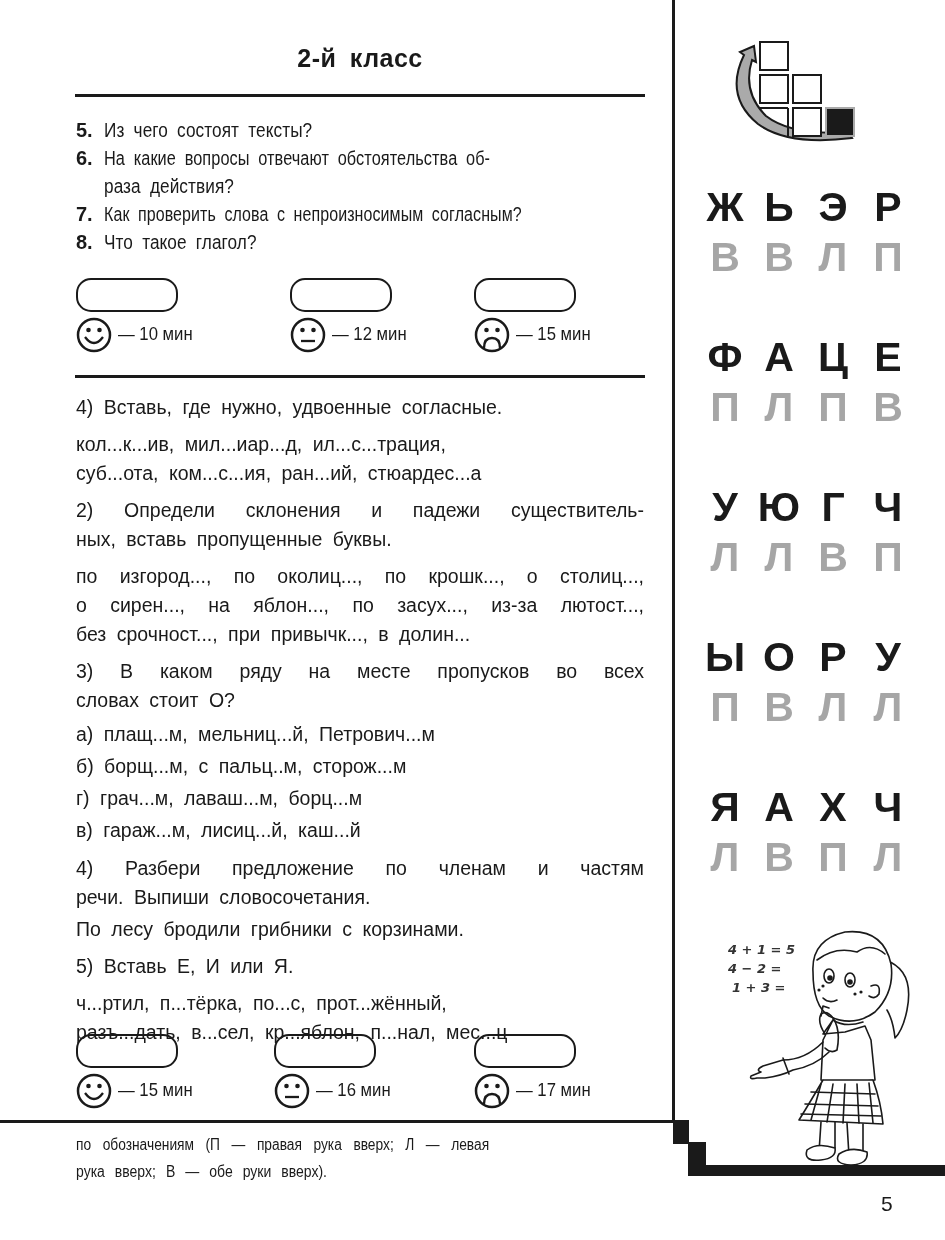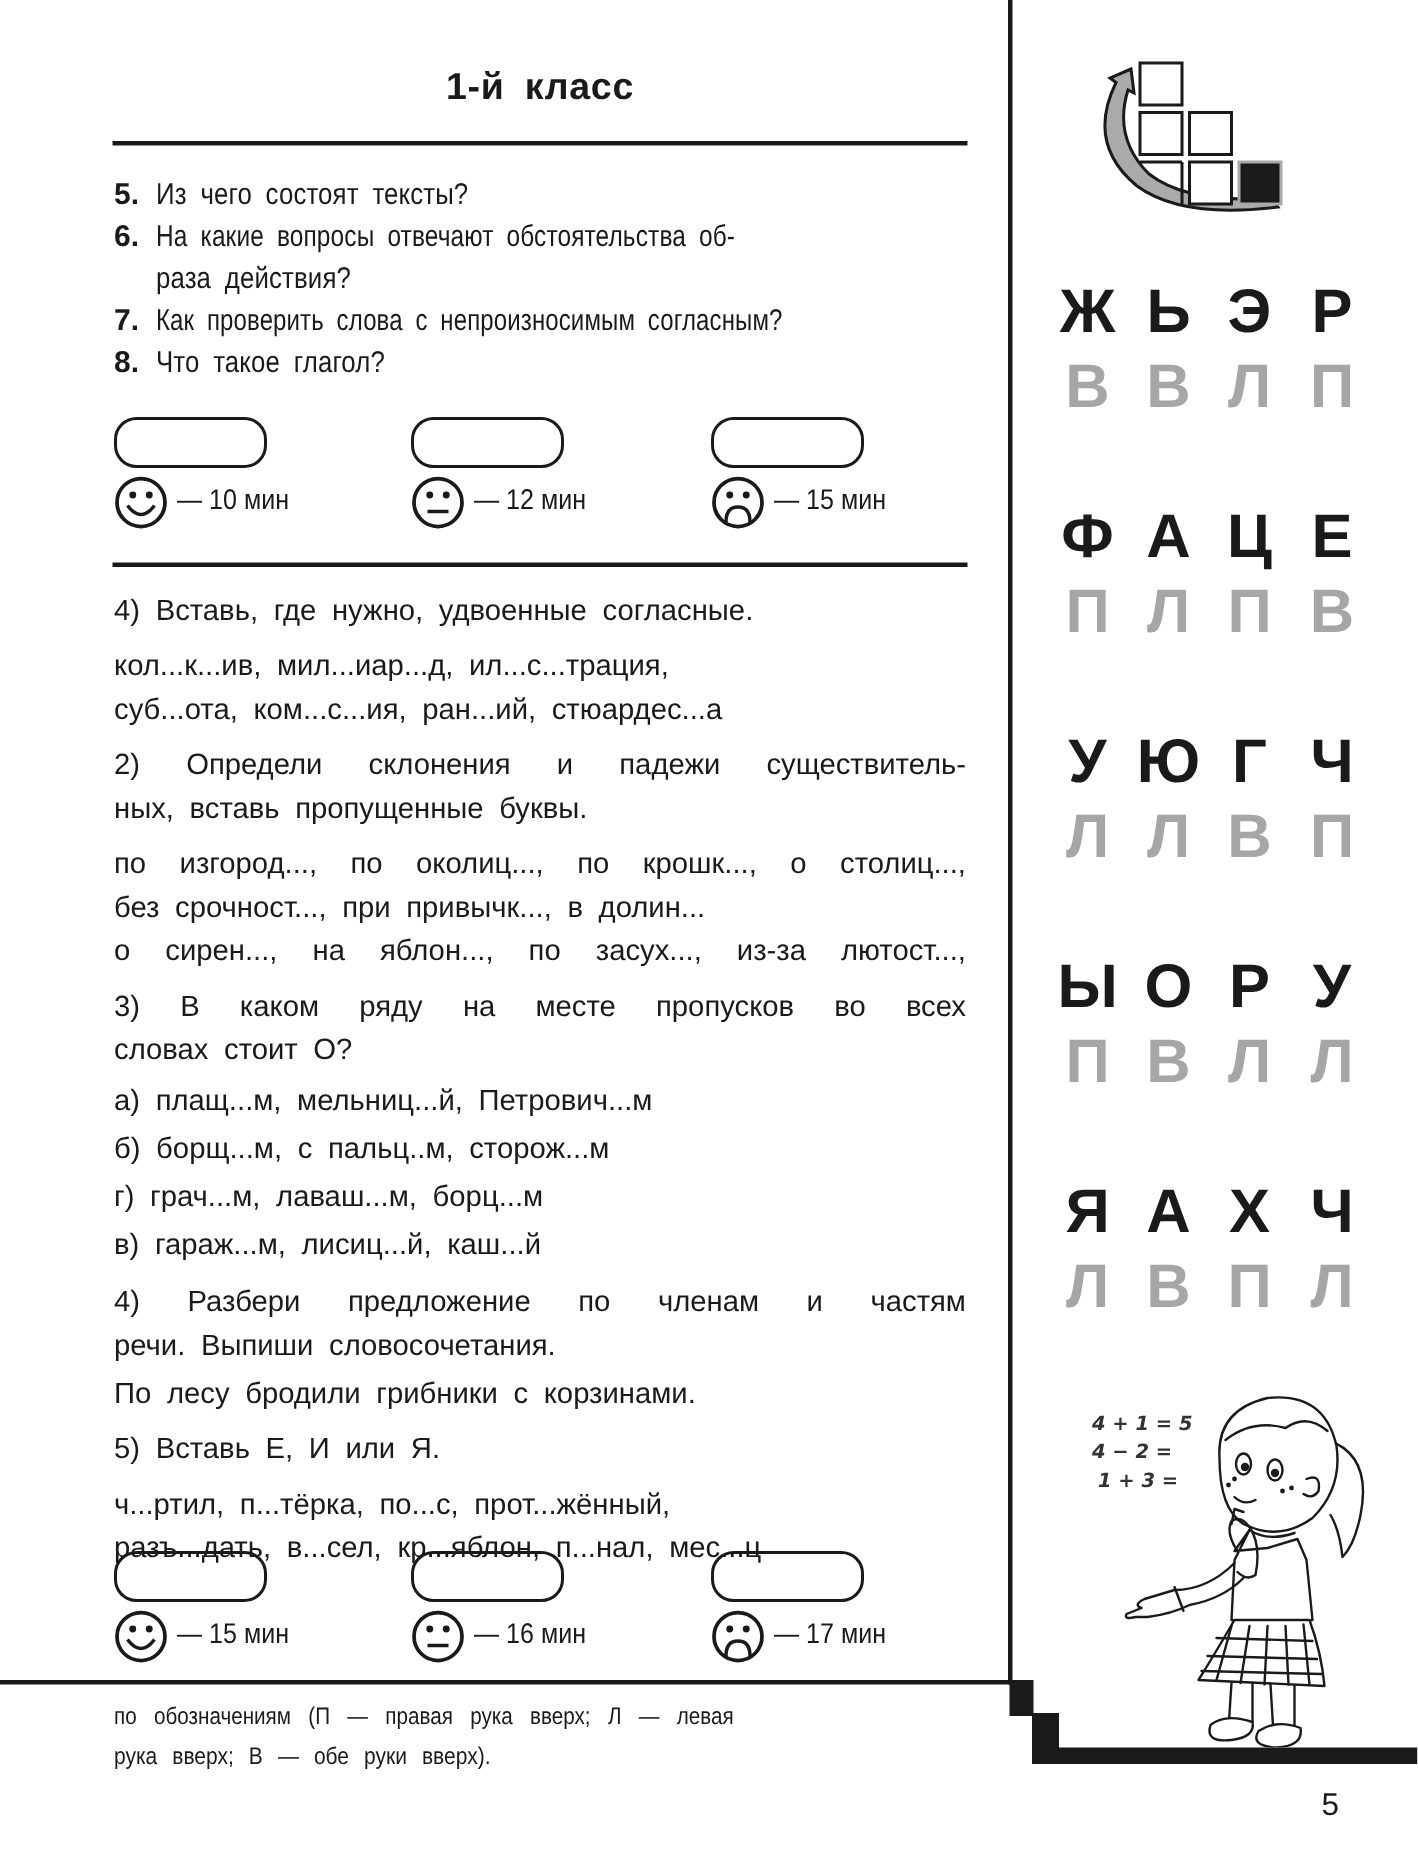--- a/index.html
+++ b/index.html
@@ -69,21 +69,21 @@
 </style>
 </head>
 <body>
 
 <div class="rule" style="left:672px; top:0; width:3px; height:1123px;"></div>
 <div class="rule" style="left:0; top:1120px; width:675px; height:3px;"></div>
 <div class="rule" style="left:673px; top:1120px; width:16px; height:24px;"></div>
 <div class="rule" style="left:688px; top:1142px; width:18px; height:34px;"></div>
 <div class="rule" style="left:700px; top:1165px; width:245px; height:11px;"></div>
 
-<div class="page-title">1-й класс</div>
+<div class="page-title">2-й класс</div>
 <div class="rule" style="left:75px; top:94px; width:570px; height:3px;"></div>
 
 <div class="questions">
   <div class="q-line">
     <span class="q-num">5.</span>
     <span class="q-text"><span class="narrow">Из чего состоят тексты?</span></span>
   </div>
   <div class="q-line">
     <span class="q-num">6.</span>
     <span class="q-text"><span class="narrow" style="transform:scaleX(0.815);">На какие вопросы отвечают обстоятельства об-</span></span>
@@ -106,21 +106,21 @@
   <div class="score-group" style="left:0;">
     <div class="score-box"></div>
     <svg class="face" viewBox="0 0 36 36">
       <circle cx="18" cy="18" r="16" fill="none" stroke="#1a1a1a" stroke-width="2.5"></circle>
       <circle cx="12.5" cy="13" r="2.3" fill="#1a1a1a"></circle>
         <circle cx="23.5" cy="13" r="2.3" fill="#1a1a1a"></circle>
       <path d="M9 20 Q18 32 27 20" fill="none" stroke="#1a1a1a" stroke-width="2.3"></path>
     </svg>
     <span class="score-label">— 10 мин</span>
   </div>
-  <div class="score-group" style="left:198px;">
+  <div class="score-group" style="left:214px;">
     <div class="score-box"></div>
     <svg class="face" viewBox="0 0 36 36">
       <circle cx="18" cy="18" r="16" fill="none" stroke="#1a1a1a" stroke-width="2.5"></circle>
       <circle cx="12.5" cy="13" r="2.3" fill="#1a1a1a"></circle>
         <circle cx="23.5" cy="13" r="2.3" fill="#1a1a1a"></circle>
       <line x1="11" y1="24" x2="25" y2="24" stroke="#1a1a1a" stroke-width="2.3"></line>
     </svg>
     <span class="score-label">— 12 мин</span>
   </div>
   <div class="score-group" style="left:398px;">
@@ -145,22 +145,22 @@
     <div class="t-line">кол...к...ив, мил...иар...д, ил...с...трация,</div>
     <div class="t-line">суб...ота, ком...с...ия, ран...ий, стюардес...а</div>
   </div>
   <div class="t-gap"></div>
 
   <div>
     <div class="t-line t-just">2) Определи склонения и падежи существитель-</div>
     <div class="t-line">ных, вставь пропущенные буквы.</div>
     <div class="t-gap"></div>
     <div class="t-line t-just" style="word-spacing:0;">по изгород..., по околиц..., по крошк..., о столиц...,</div>
+    <div class="t-line t-just" style="word-spacing:0;">о сирен..., на яблон..., по засух..., из-за лютост...,</div>
     <div class="t-line">без срочност..., при привычк..., в долин...</div>
-    <div class="t-line t-just" style="word-spacing:0;">о сирен..., на яблон..., по засух..., из-за лютост...,</div>
   </div>
   <div class="t-gap"></div>
 
   <div>
     <div class="t-line t-just">3) В каком ряду на месте пропусков во всех</div>
     <div class="t-line">словах стоит О?</div>
     <div class="t-gap" style="height:3px;"></div>
     <div class="t-line" style="line-height:32px;">а) плащ...м, мельниц...й, Петрович...м</div>
     <div class="t-line" style="line-height:32px;">б) борщ...м, с пальц..м, сторож...м</div>
     <div class="t-line" style="line-height:32px;">г) грач...м, лаваш...м, борц...м</div>

